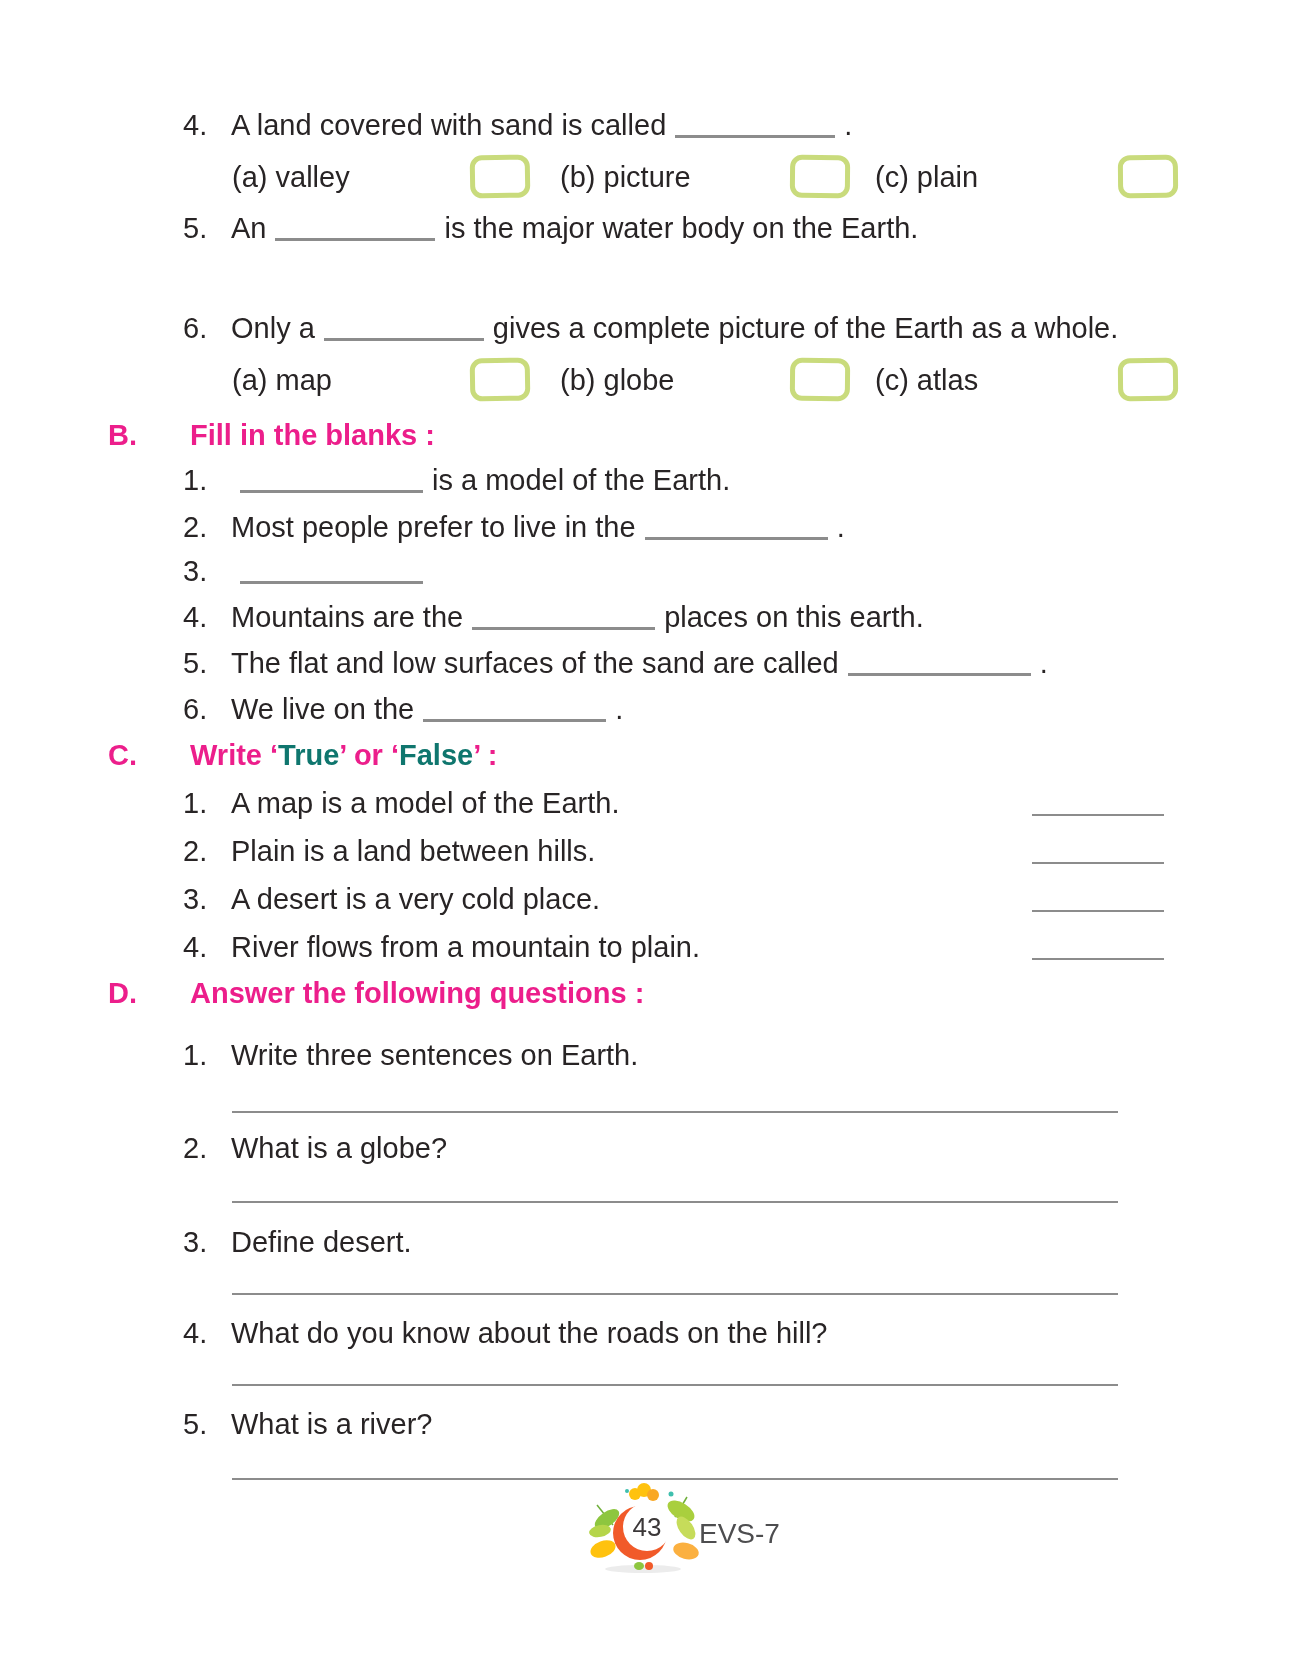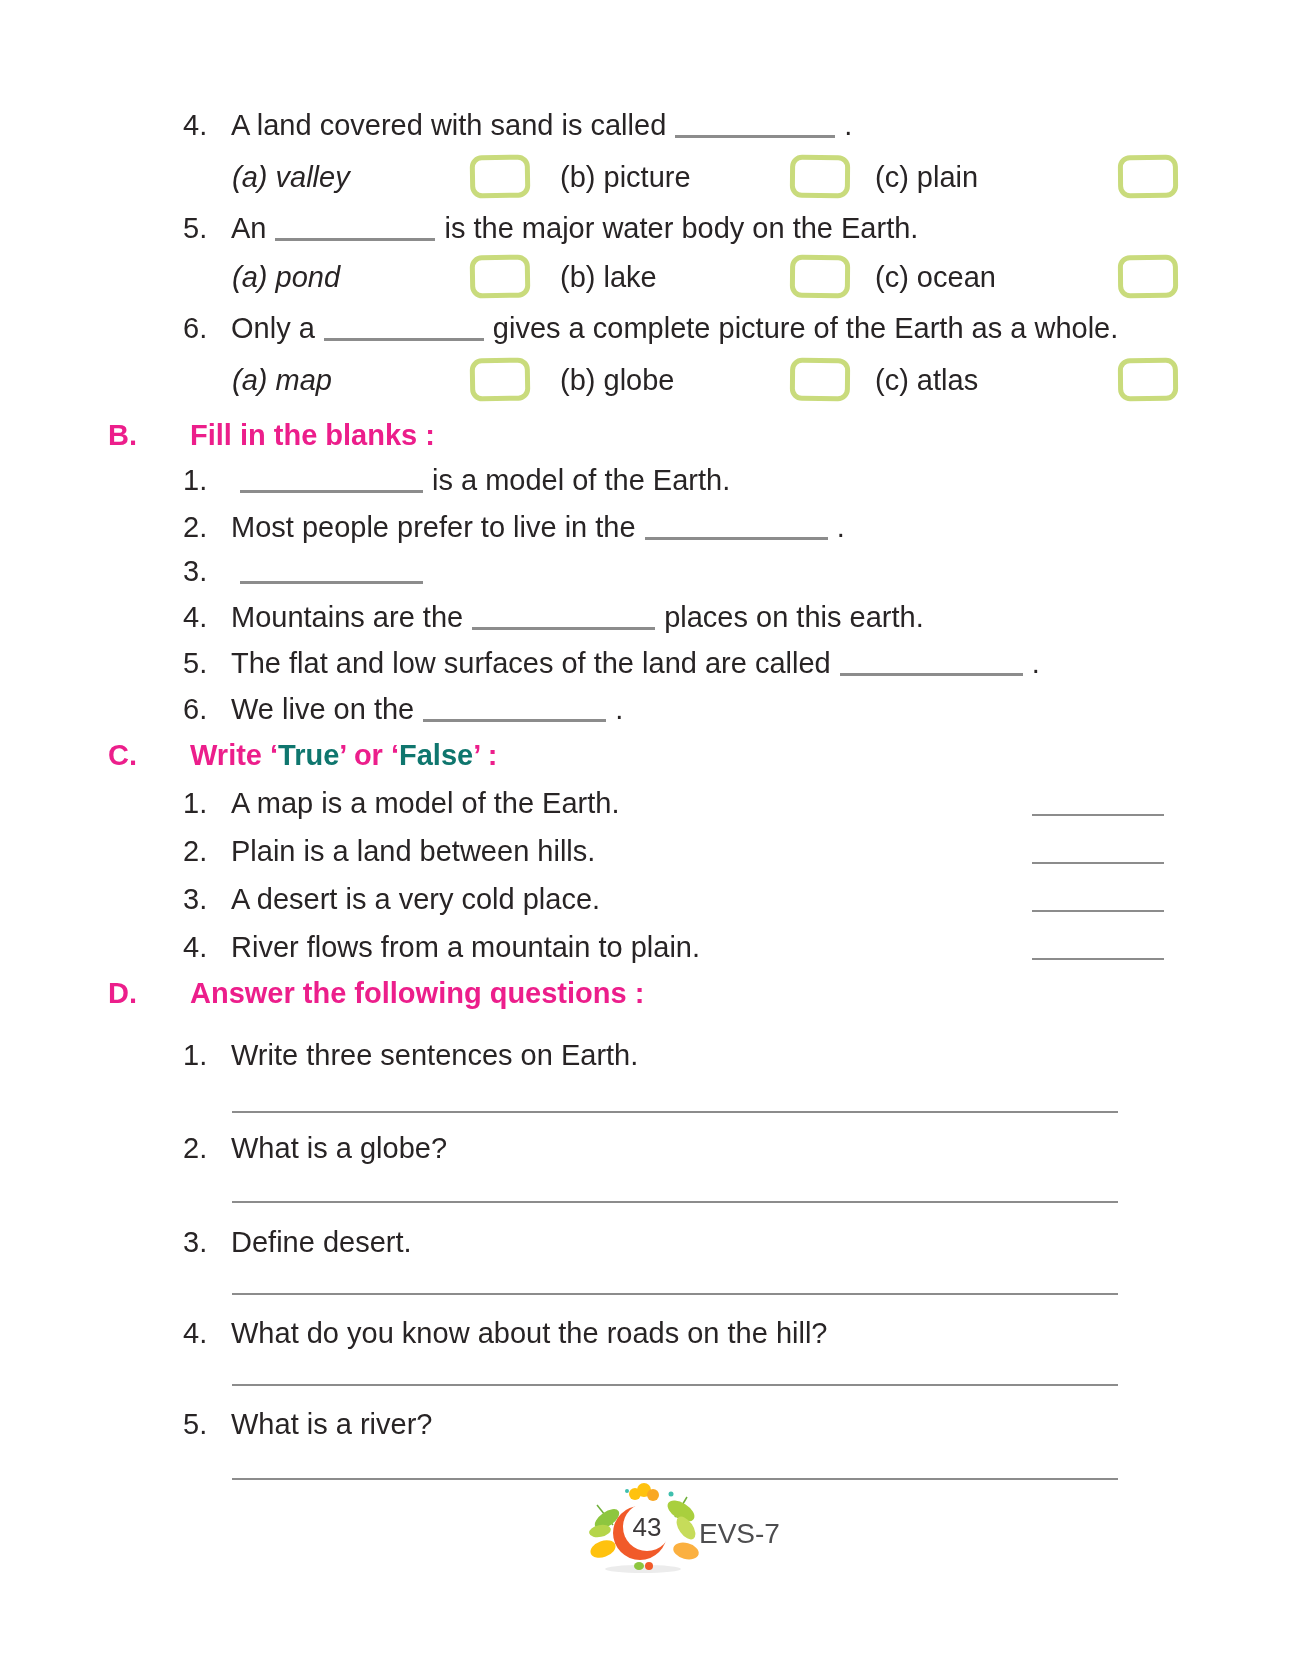--- a/index.html
+++ b/index.html
@@ -16,21 +16,21 @@
     border-bottom:3px solid #8c8c8c; transform:translateY(3px);
   }
   .blank.wide {width:183px;}
   
   .sec-letter {position:absolute; left:108px; font-weight:bold; font-size:29px; line-height:34px; color:#ec1e8b;}
   .sec-title  {position:absolute; left:190px; font-weight:bold; font-size:29px; line-height:34px; color:#ec1e8b;}
   .cyan {color:#0f766e;}
   
   .opt-row {position:absolute; left:0; width:1296px; height:44px; font-size:29px;}
   .opt-label {position:absolute; line-height:44px;}
-  .opt-a {left:232px;font-style:italic;} .opt-b {left:560px;} .opt-c {left:875px;}
+  .opt-a {left:232px;} .opt-b {left:560px;} .opt-c {left:875px;}
   .checkbox {
     position:absolute; top:0; width:50px; height:33px;
     border:5px solid #c9db7c; border-radius:12px; background:transparent;
   }
   .cb-a {left:470px; transform:rotate(-1deg);}
   .cb-b {left:790px; transform:rotate(0.6deg);}
   .cb-c {left:1118px; transform:rotate(-0.6deg);}
   
   .tf-line {position:absolute; left:1032px; top:28px; width:132px; height:2px; background:#8c8c8c;}
   
@@ -55,28 +55,20 @@
     <span class="opt-label opt-b">(b) picture</span>
     <span class="checkbox cb-b"></span>
     <span class="opt-label opt-c">(c) plain</span>
     <span class="checkbox cb-c"></span>
   </div>
 
   <div class="row" style="top:211px">
     <span class="num">5.</span>
     <span class="txt"><span>An</span><span class="blank"></span><span>is the major water body on the Earth.</span></span>
   </div>
-  <div class="opt-row" style="top:255px">
-    <span class="opt-label opt-a">(a) pond</span>
-    <span class="checkbox cb-a"></span>
-    <span class="opt-label opt-b">(b) lake</span>
-    <span class="checkbox cb-b"></span>
-    <span class="opt-label opt-c">(c) ocean</span>
-    <span class="checkbox cb-c"></span>
-  </div>
 
   <div class="row" style="top:311px">
     <span class="num">6.</span>
     <span class="txt"><span>Only a</span><span class="blank"></span><span>gives a complete picture of the Earth as a whole.</span></span>
   </div>
   <div class="opt-row" style="top:358px">
     <span class="opt-label opt-a">(a) map</span>
     <span class="checkbox cb-a"></span>
     <span class="opt-label opt-b">(b) globe</span>
     <span class="checkbox cb-b"></span>
@@ -100,21 +92,21 @@
   <div class="row" style="top:554px">
     <span class="num">3.</span>
     <span class="txt"><span></span><span class="blank wide"></span></span>
   </div>
   <div class="row" style="top:600px">
     <span class="num">4.</span>
     <span class="txt"><span>Mountains are the</span><span class="blank wide"></span><span>places on this earth.</span></span>
   </div>
   <div class="row" style="top:646px">
     <span class="num">5.</span>
-    <span class="txt"><span>The flat and low surfaces of the land are called</span><span class="blank wide"></span><span>.</span></span>
+    <span class="txt"><span>The flat and low surfaces of the sand are called</span><span class="blank wide"></span><span>.</span></span>
   </div>
   <div class="row" style="top:692px">
     <span class="num">6.</span>
     <span class="txt"><span>We live on the</span><span class="blank wide"></span><span>.</span></span>
   </div>
 
   <div style="position:absolute; top:738px; left:0; width:1296px;">
     <span class="sec-letter">C.</span>
     <span class="sec-title"><span class="pre">Write </span><span class="pre">‘</span><span class="pre cyan">True</span><span class="pre">’</span><span class="pre"> or </span><span class="pre">‘</span><span class="pre cyan">False</span><span class="pre">’</span><span class="pre"> :</span></span>
   </div>

